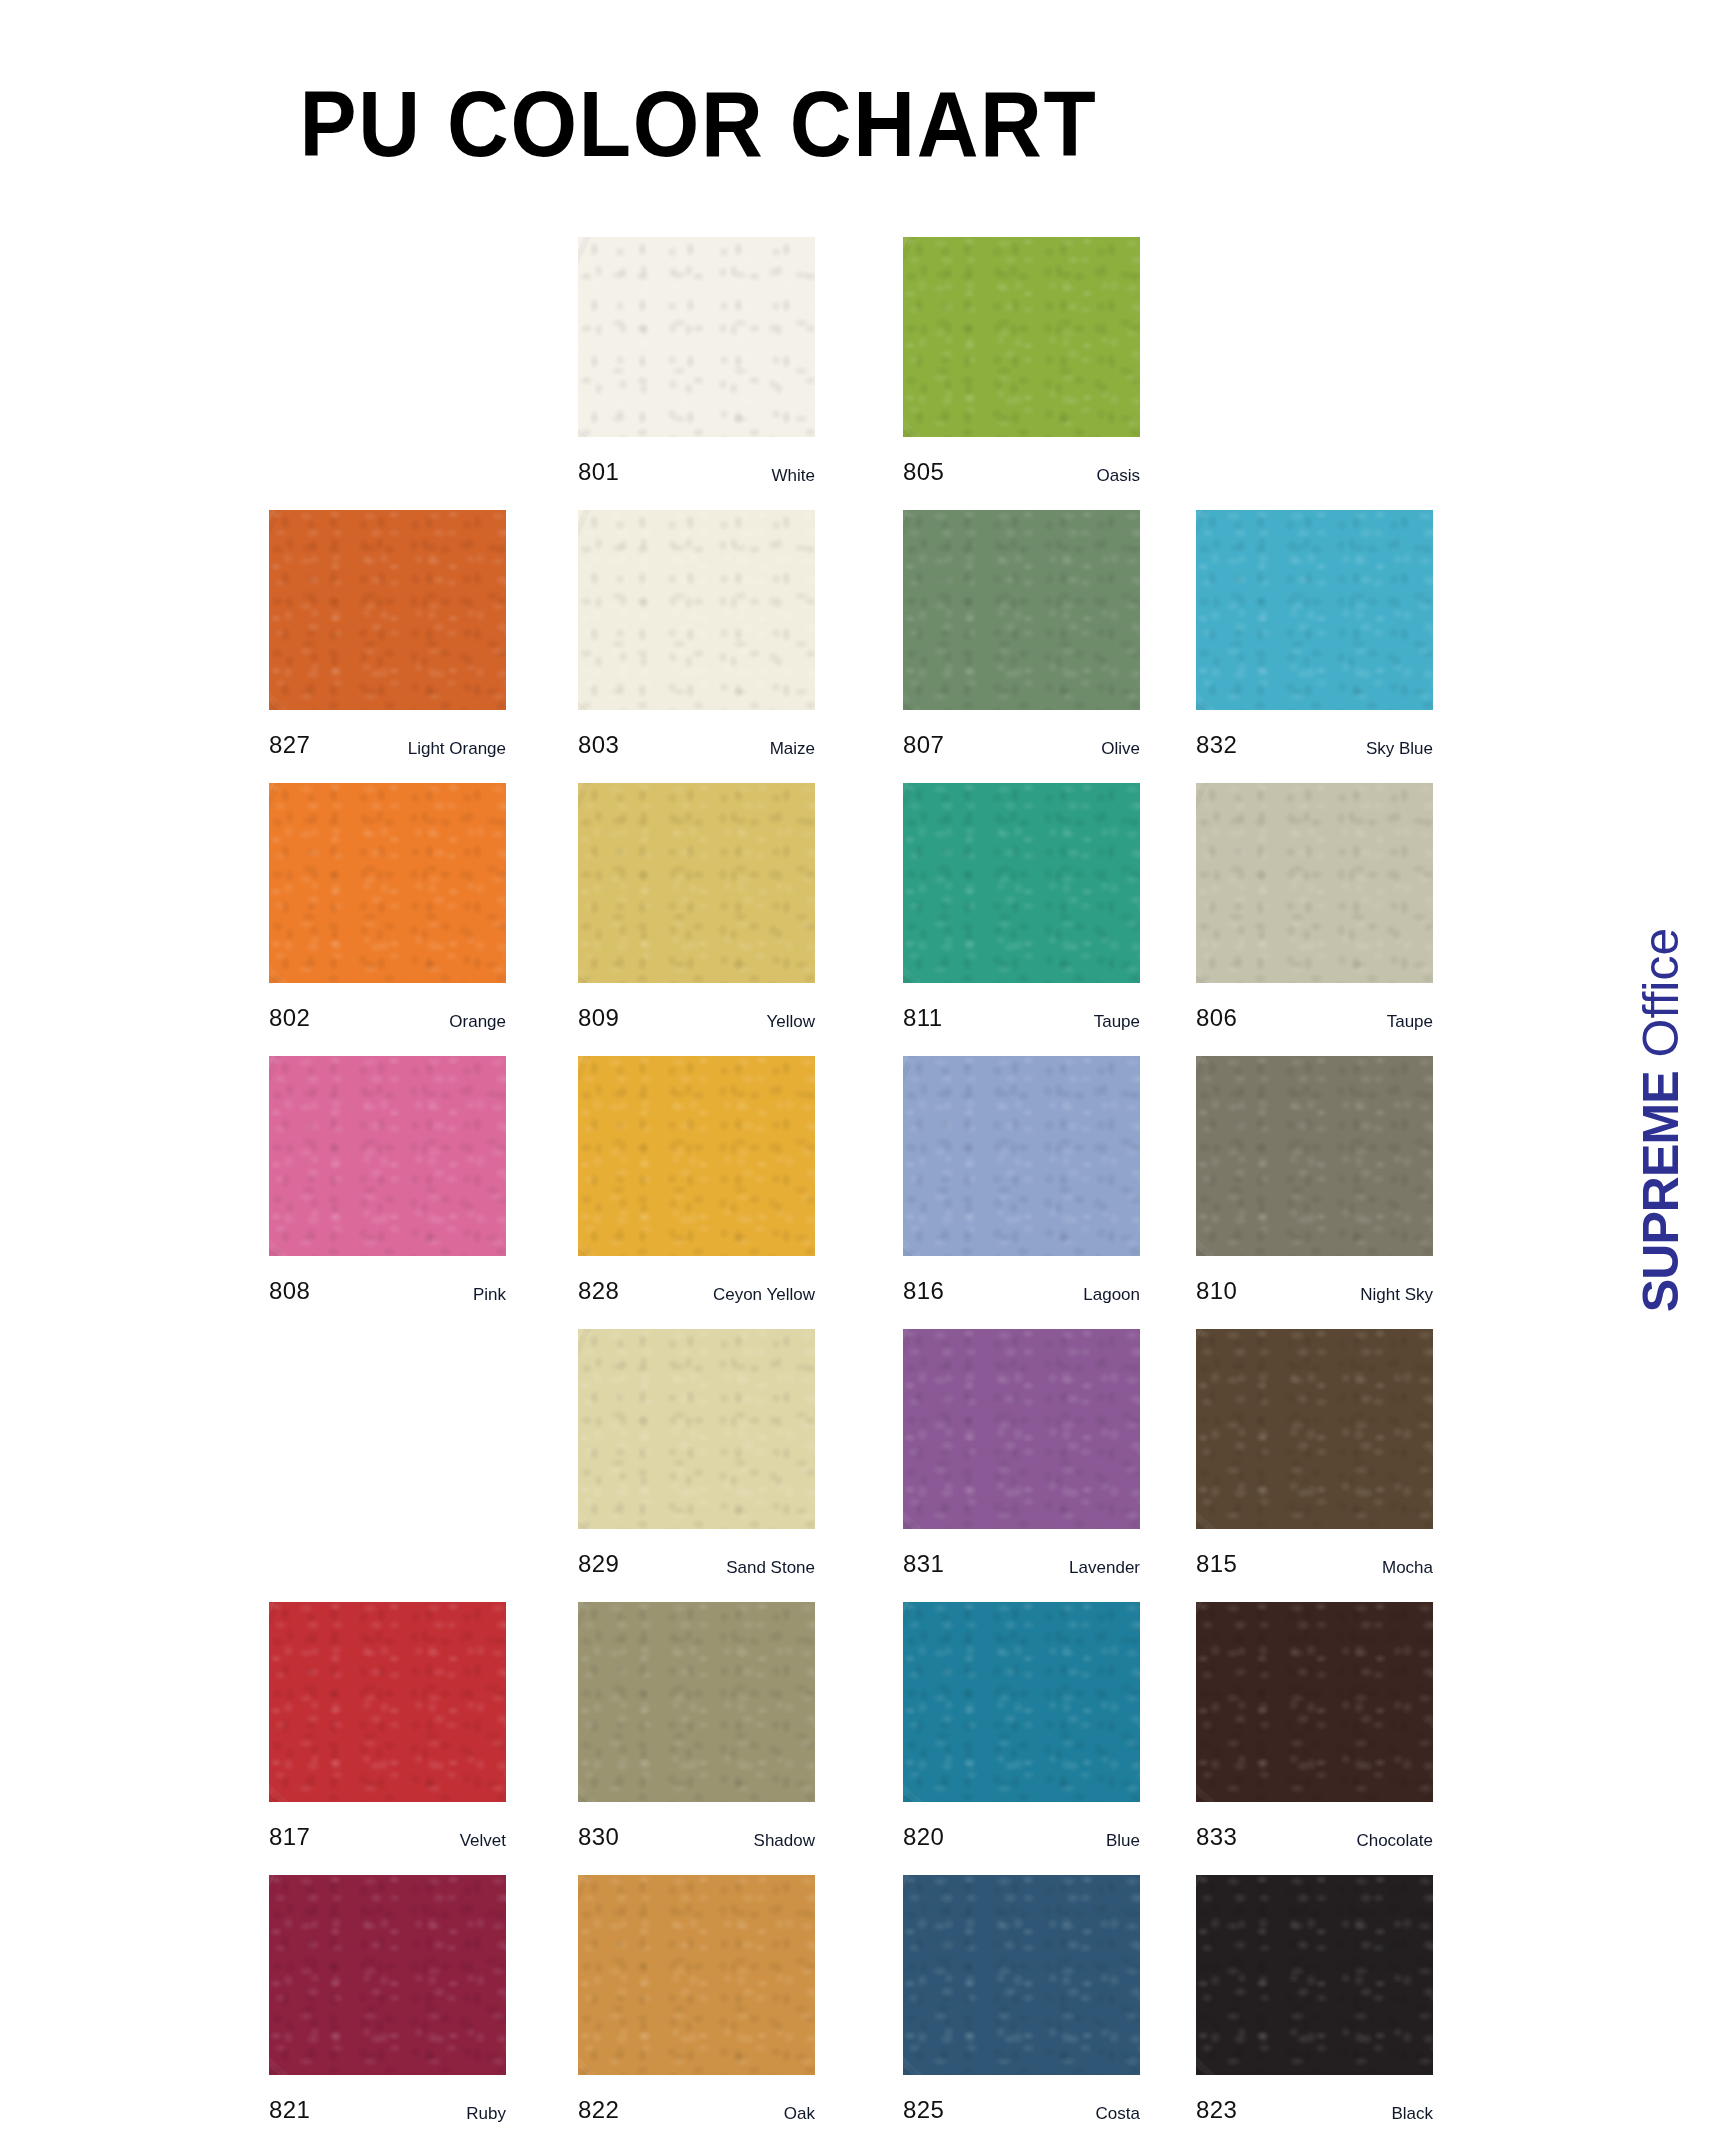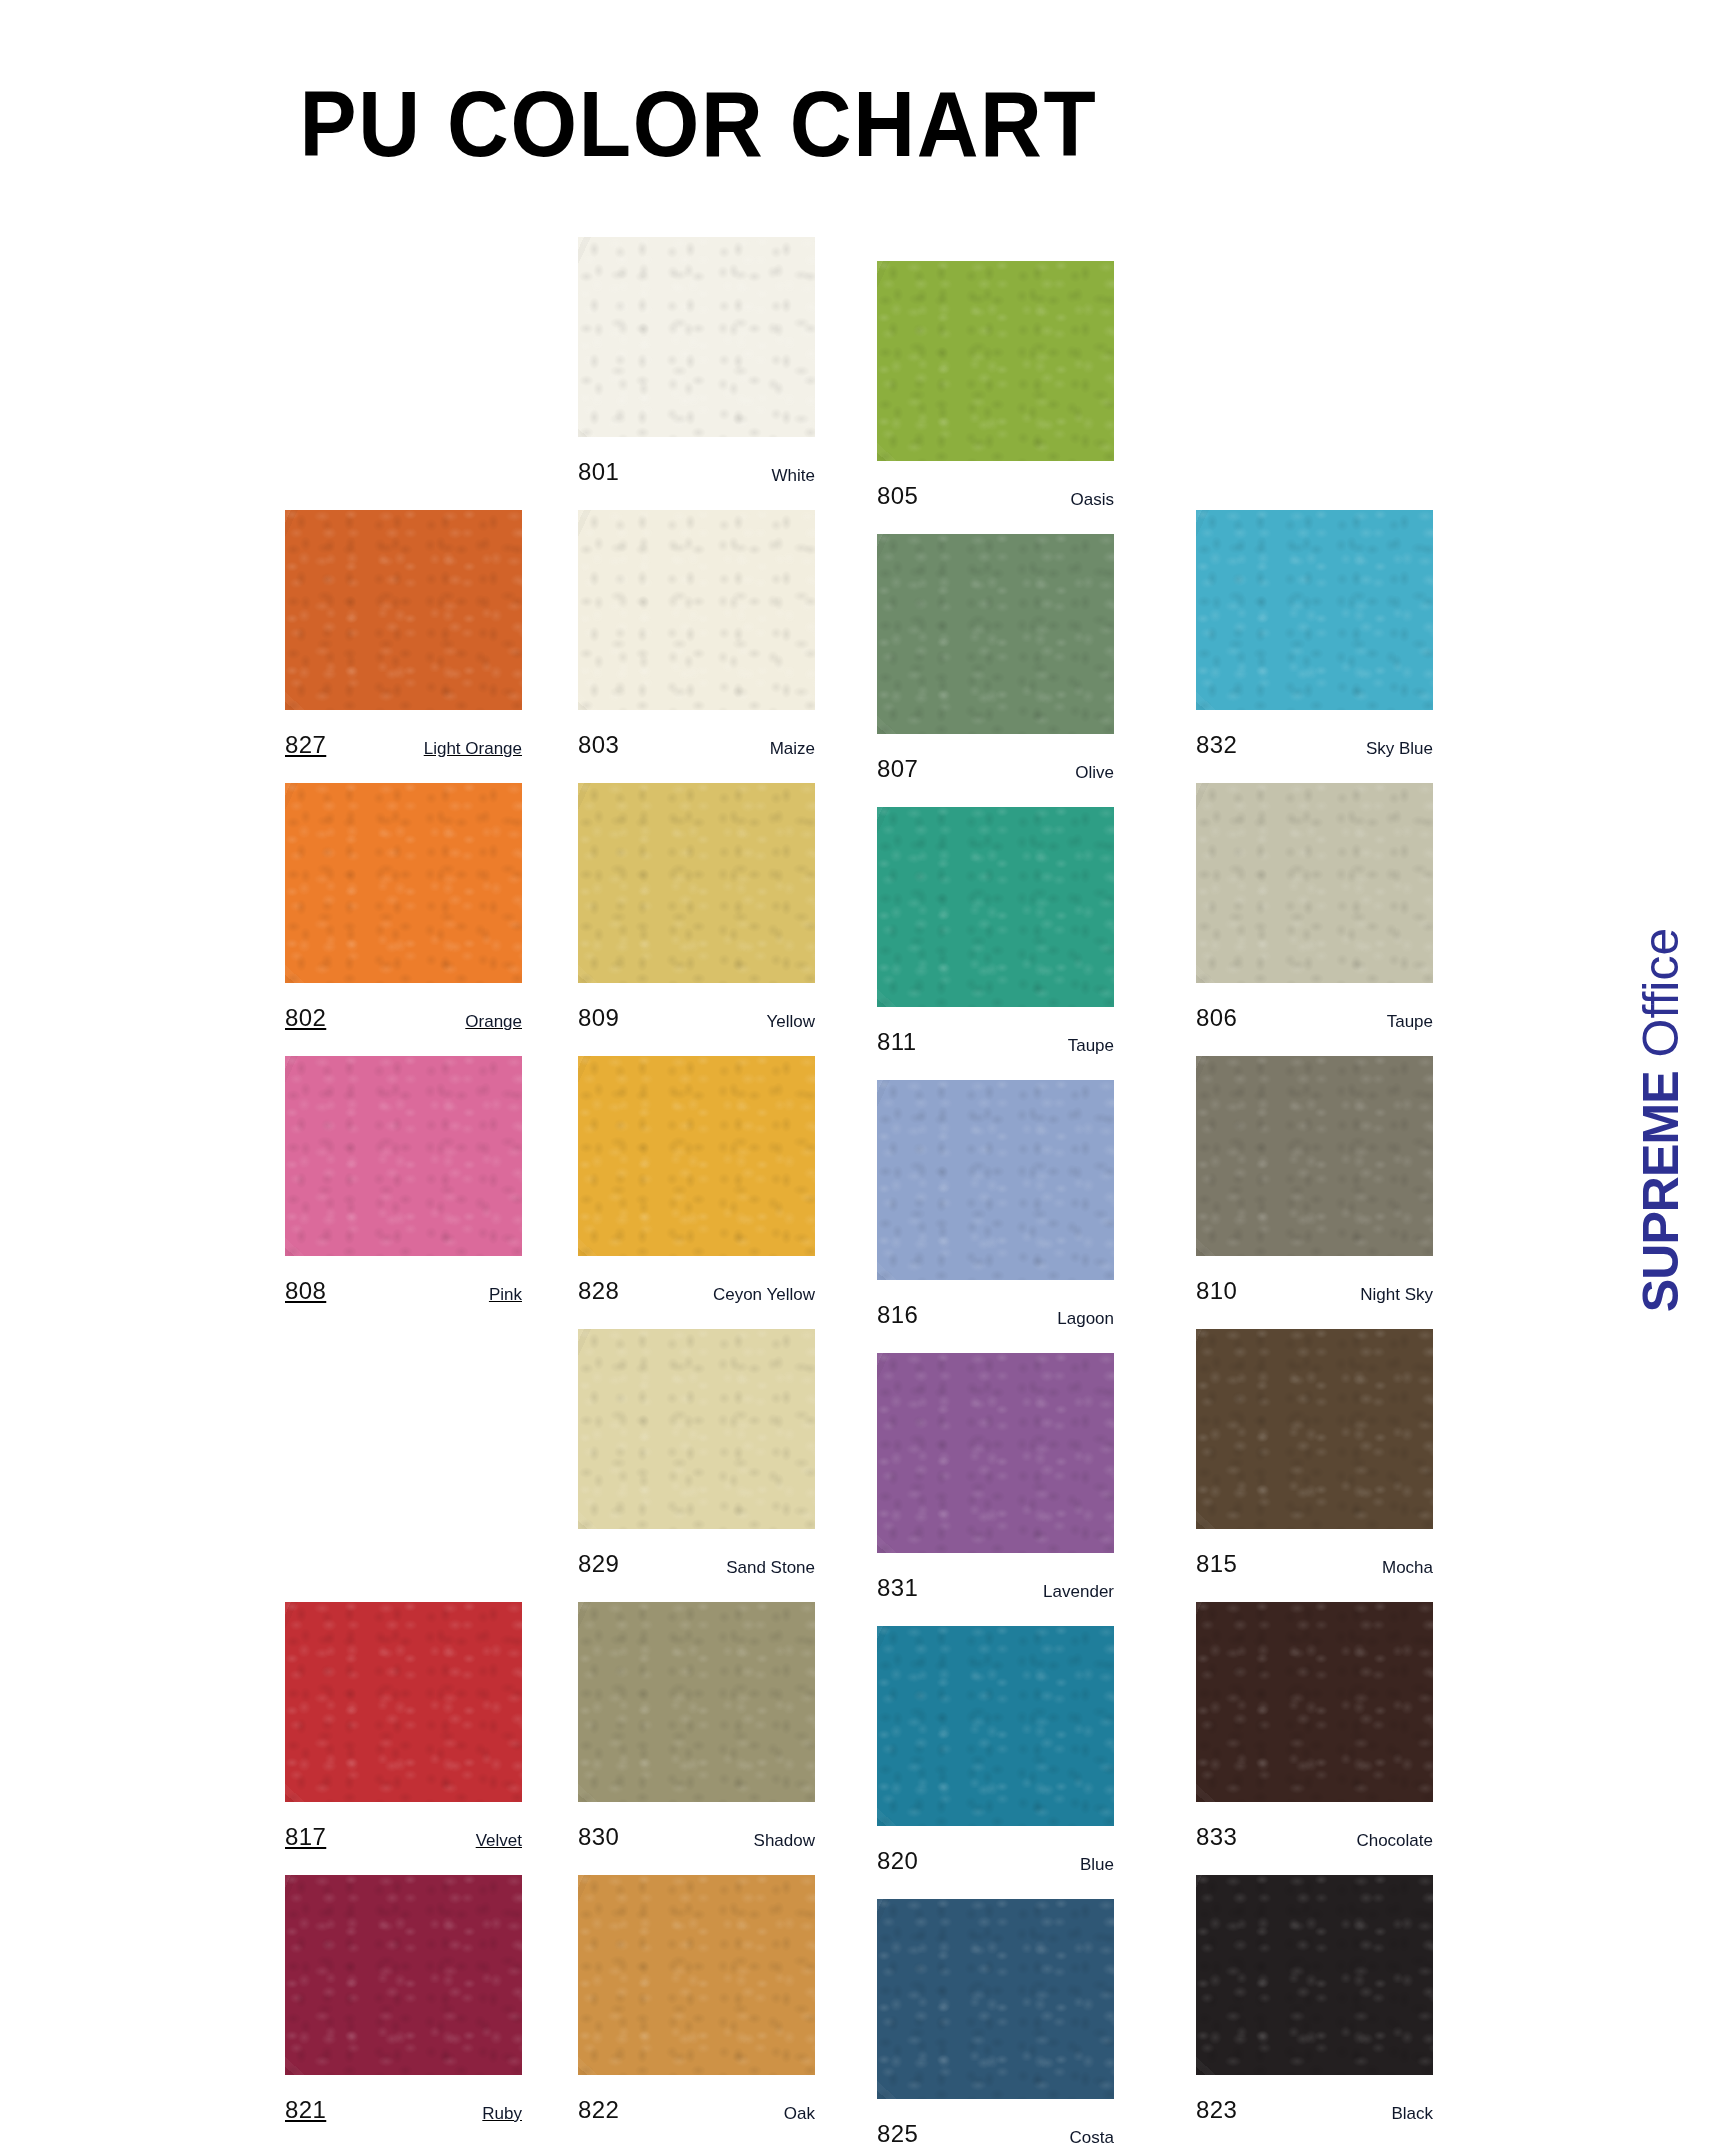--- a/index.html
+++ b/index.html
@@ -35,23 +35,23 @@
   }
   .swatch-row{
     position:relative;
     height:273px;
   }
   .swatch-cell{
     position:absolute;
     top:0;
     width:237px;
   }
-  .swatch-cell.c0{left:16px;text-decoration:underline;}
+  .swatch-cell.c0{left:0px;}
   .swatch-cell.c1{left:309px;}
-  .swatch-cell.c2{left:608px;margin-top:24px;}
+  .swatch-cell.c2{left:634px;}
   .swatch-cell.c3{left:927px;}
 
   .swatch-chip{
     width:237px;
     height:200px;
     position:relative;
     overflow:hidden;
   }
   
   .swatch-chip::after{

